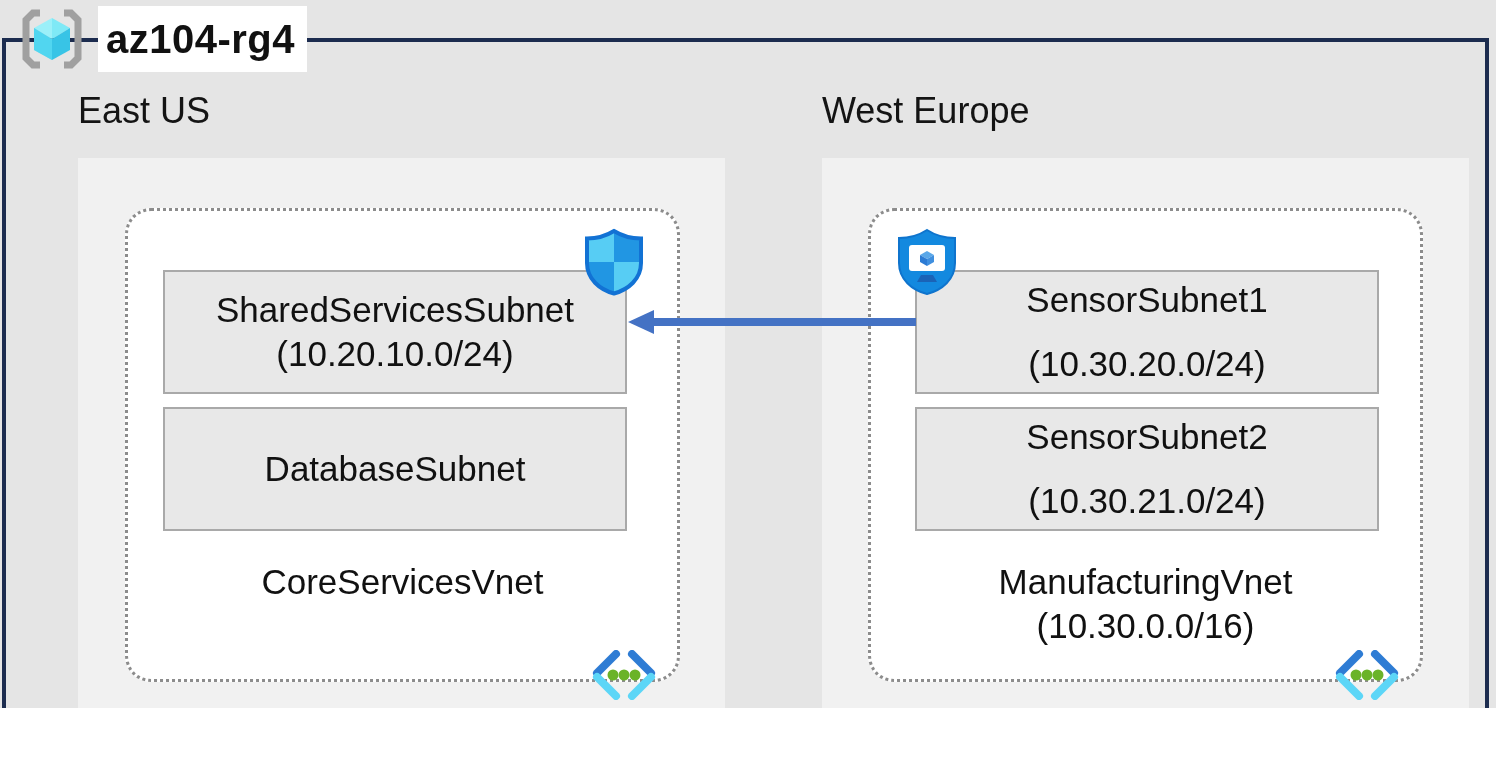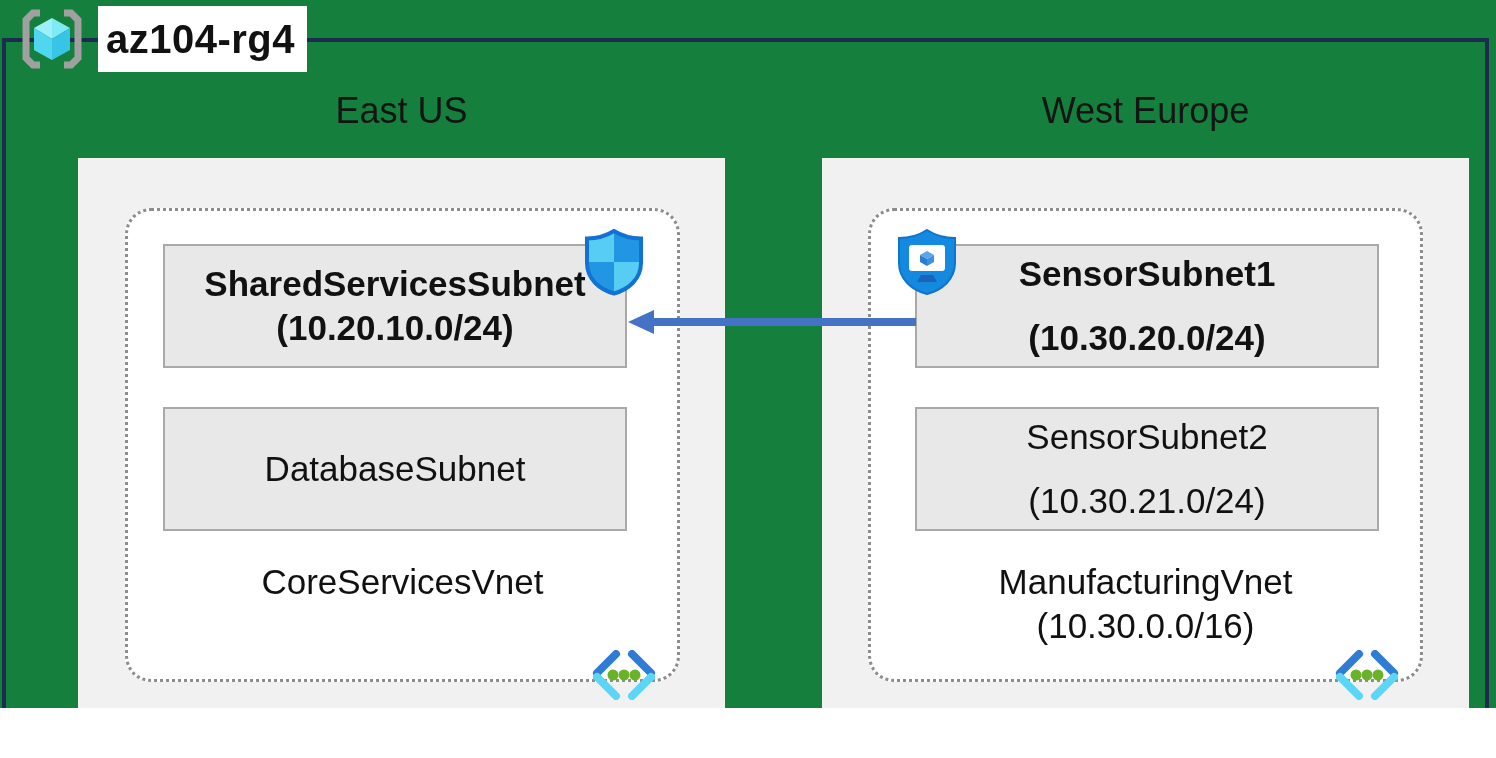--- a/index.html
+++ b/index.html
@@ -3,21 +3,21 @@
 <meta charset="utf-8">
 <style>
   * { margin: 0; padding: 0; box-sizing: border-box; }
   html, body { background: #ffffff; }
   body { font-family: "Liberation Sans", "DejaVu Sans", sans-serif; color: #111; }
 
   .canvas {
     position: relative;
     width: 1496px;
     height: 708px;
-    background: #15803d;
+    background: #e5e5e5;
     overflow: hidden;
   }
 
   
   .rg-frame {
     position: absolute;
     left: 2px; top: 38px;
     width: 1487px; height: 716px;
     border: 4px solid #1c2c4f;
   }
@@ -49,21 +49,20 @@
     height: 568px;
     background: #f1f1f1;
   }
   .region-box.east { left: 78px; }
   .region-box.west { left: 822px; }
 
   .region-label {
     position: absolute;
     top: 90px;
     width: 647px;
-    text-align: center;
     font-size: 36px;
     color: #141414;
   }
   .region-label.east { left: 78px; }
   .region-label.west { left: 822px; }
 
   
   .vnet-box {
     position: absolute;
     top: 208px;
@@ -86,21 +85,21 @@
     display: flex;
     flex-direction: column;
     justify-content: center;
     align-items: center;
     text-align: center;
     font-size: 35px;
     line-height: 1.26;
   }
   .subnet-box.col-east { left: 163px; }
   .subnet-box.col-west { left: 915px; gap: 20px; }
-  .subnet-box.row-1 { top: 244px; font-weight: bold; }
+  .subnet-box.row-1 { top: 270px; }
   .subnet-box.row-2 { top: 407px; }
 
   
   .vnet-label {
     position: absolute;
     top: 560px;
     width: 555px;
     text-align: center;
     font-size: 35px;
     line-height: 1.26;

